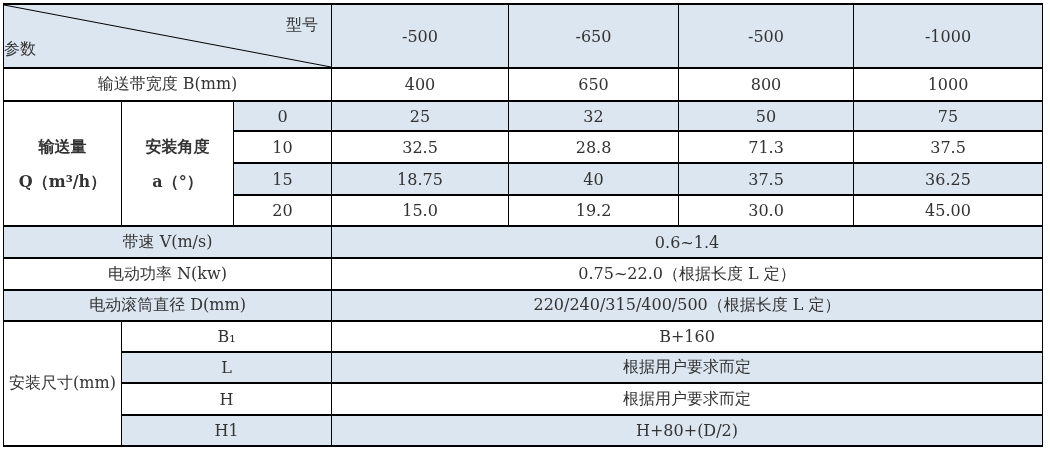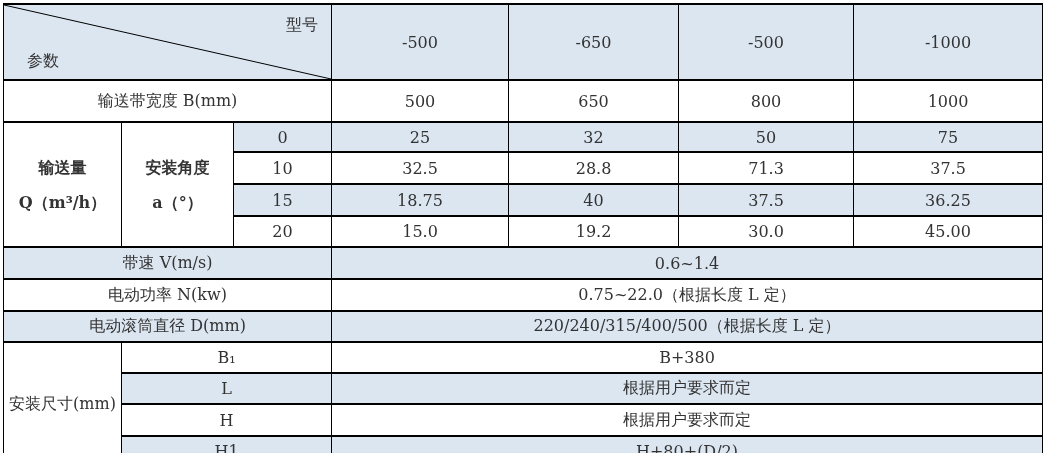--- a/index.html
+++ b/index.html
@@ -22,33 +22,33 @@
     border-bottom-width: 2px;
     text-align: center;
     vertical-align: middle;
     font-size: 16px;
     padding: 0;
     overflow: hidden;
     white-space: nowrap;
   }
   .blue  { background: #dce6f1; }
   .white { background: #ffffff; }
-  tr.hh  { height: 76px; border-radius: 14px; }
-  tr.h33 { height: 42px; }
+  tr.hh  { height: 64px; border-radius: 14px; }
+  tr.h33 { height: 33px; }
   tr.h30 { height: 30px; }
   tr.h32 { height: 32px; }
   tr.h31 { height: 31px; }
   td.diag { position: relative; }
   td.diag svg {
     position: absolute; left: 0; top: 0;
     width: 100%; height: 100%;
     display: block;
   }
   .corner-tr { position: absolute; top: 10px;  right: 13px; }
-  .corner-bl { position: absolute; bottom: 7px; left: 23px; }
+  .corner-bl { position: absolute; bottom: 7px; left: 0; }
   .two-line div { line-height: 35px; font-weight: bold; }
 </style>
 </head>
 <body>
 
 <table class="spec">
   <colgroup>
     <col style="width:118px">
       <col style="width:112px">
       <col style="width:98px">
@@ -68,21 +68,21 @@
       <span class="corner-bl">参数</span>
     </td>
     <td class="blue">-500</td>
     <td class="blue">-650</td>
     <td class="blue">-500</td>
     <td class="blue">-1000</td>
   </tr>
 
   <tr class="h33">
     <td colspan="3" class="white">输送带宽度 B(mm)</td>
-    <td class="white">500</td>
+    <td class="white">400</td>
     <td class="white">650</td>
     <td class="white">800</td>
     <td class="white">1000</td>
   </tr>
 
   <tr class="h30">
     <td rowspan="4" class="white two-line">
       <div>输送量</div>
       <div>Q（m³/h）</div>
     </td>
@@ -129,21 +129,21 @@
   </tr>
 
   <tr class="h31">
     <td colspan="3" class="blue">电动滚筒直径 D(mm)</td>
     <td colspan="4" class="blue">220/240/315/400/500（根据长度 L 定）</td>
   </tr>
 
   <tr class="h31">
     <td rowspan="4" class="white">安装尺寸(mm)</td>
     <td colspan="2" class="white">B₁</td>
-    <td colspan="4" class="white">B+380</td>
+    <td colspan="4" class="white">B+160</td>
   </tr>
   <tr class="h31">
     <td colspan="2" class="blue">L</td>
     <td colspan="4" class="blue">根据用户要求而定</td>
   </tr>
   <tr class="h32">
     <td colspan="2" class="white">H</td>
     <td colspan="4" class="white">根据用户要求而定</td>
   </tr>
   <tr class="h31">

